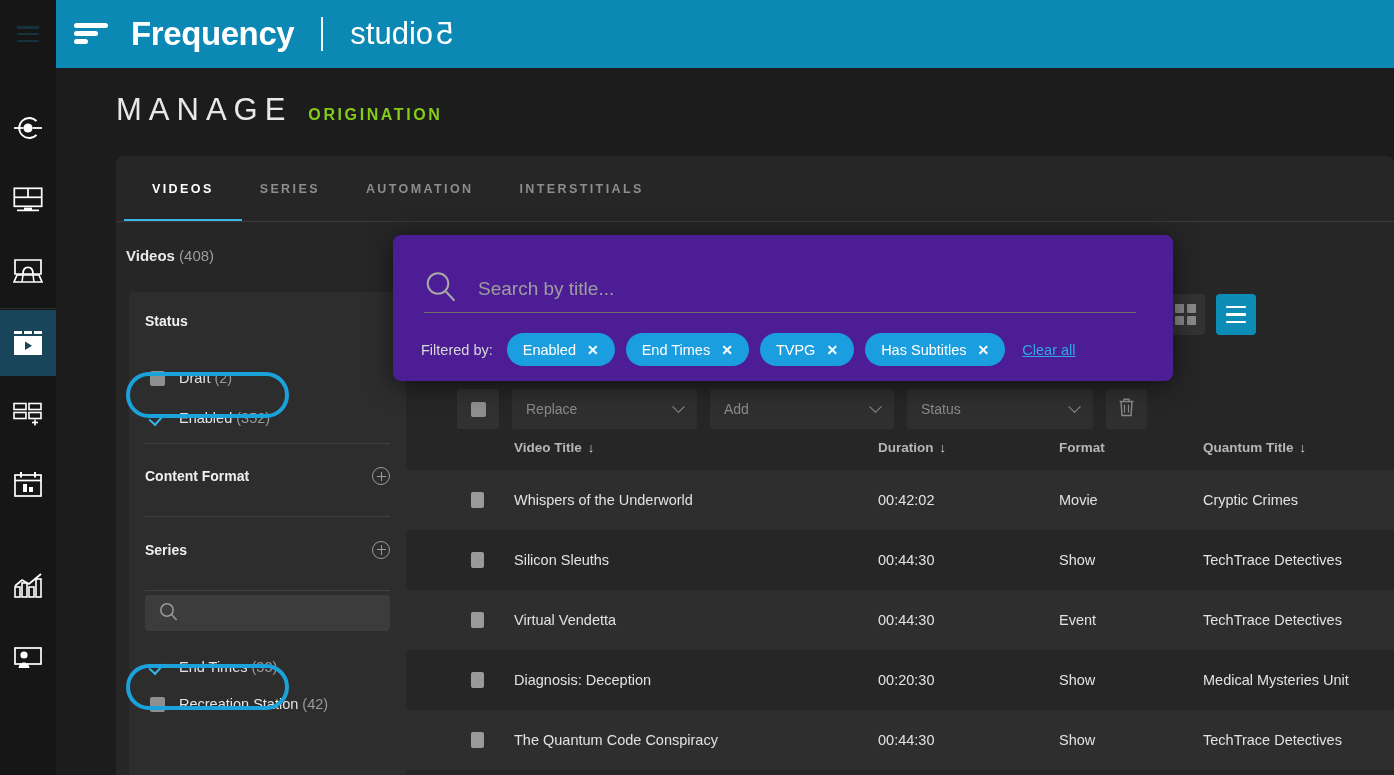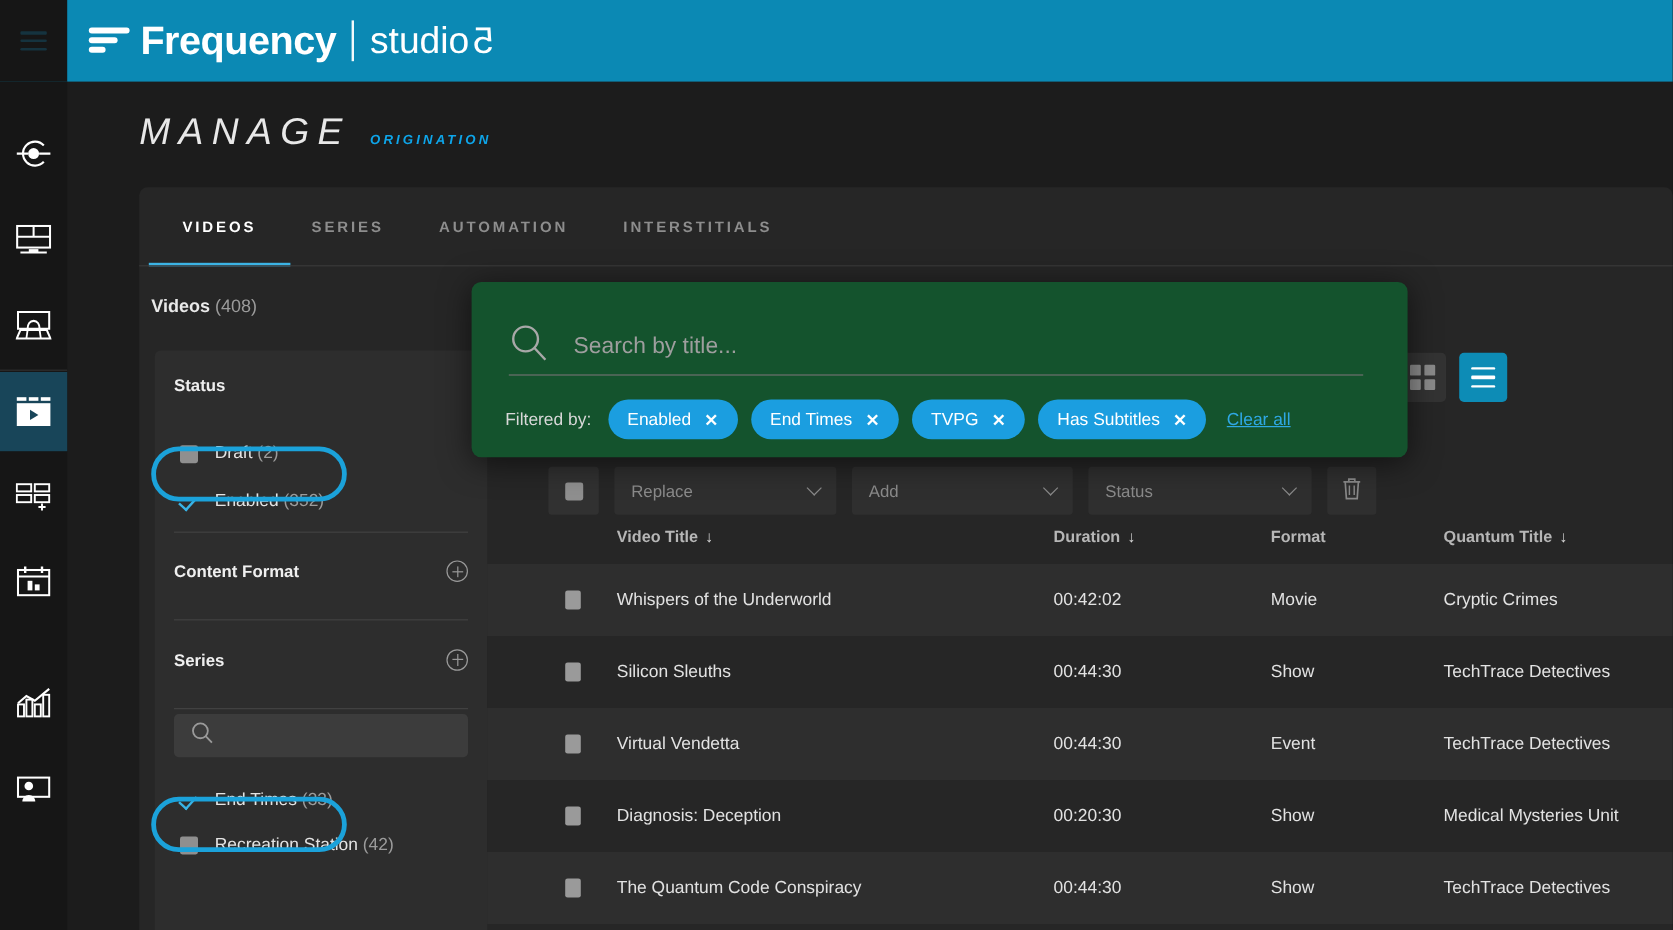--- a/index.html
+++ b/index.html
@@ -21,21 +21,21 @@
     background: #161616;
   }
   .hamburger-top {
     position: absolute; left: 17px; top: 26px; width: 22px; height: 16px;
     display: flex; flex-direction: column; justify-content: space-between;
     cursor: pointer;
   }
   .hamburger-top span { display: block; height: 2.5px; background: #15333f; border-radius: 1px; }
   .brand-logo {
     position: absolute; left: 74px; top: 12px; height: 44px;
-    display: flex; align-items: center; gap: 0px;
+    display: flex; align-items: center; gap: 14px;
   }
   .logo-mark { width: 34px; height: 26px; position: relative; margin-right: 9px; }
   .logo-mark i {
     position: absolute; left: 0; height: 5px; background: #fff; border-radius: 2.5px; display: block;
   }
   .logo-mark i:nth-child(1) { top: 2px;  width: 34px; }
   .logo-mark i:nth-child(2) { top: 10px; width: 24px; }
   .logo-mark i:nth-child(3) { top: 18px; width: 14px; }
   .brand-name {
     font-size: 33px; font-weight: bold; color: #fff; letter-spacing: -0.4px;
@@ -64,27 +64,27 @@
   }
   .rail-item.active { background: #184559; }
   .rail-sep {
     position: absolute; left: 0; width: 56px; height: 1px; background: #2e2e2e;
   }
   .rail-item svg { display: block; }
 
   
   .page-title {
     position: absolute; left: 116px; top: 92px;
-    display: flex; align-items: baseline; gap: 16px; font-style: italic;
+    display: flex; align-items: baseline; gap: 16px;
   }
   .page-title h1 {
     font-size: 31px; font-weight: 300; color: #e8e8e8; letter-spacing: 7px;
   }
   .page-title .sub {
-    font-size: 11px; color: #0ea5e9; letter-spacing: 2.6px; font-weight: 600;
+    font-size: 16px; color: #84cc16; letter-spacing: 2.6px; font-weight: 600;
   }
 
   
   .card {
     position: absolute; left: 116px; top: 156px; width: 1278px; height: 619px;
     background: #262626; border-radius: 7px 7px 0 0;
   }
   .tabs {
     position: absolute; left: 0; top: 0; width: 100%; height: 66px;
     display: flex; align-items: center; padding-left: 36px; gap: 0;
@@ -208,21 +208,21 @@
   .vt.grid { background: #333333; }
   .vt.list { background: #0d8cb6; }
   .grid-ic { display: grid; grid-template-columns: 9px 9px; grid-template-rows: 9px 9px; gap: 3px; }
   .grid-ic i { background: #8a8a8a; display: block; border-radius: 1px; }
   .list-ic { width: 20px; display: flex; flex-direction: column; gap: 5px; }
   .list-ic i { display: block; height: 2.6px; background: #fff; border-radius: 1px; }
 
   
   .overlay {
     position: absolute; left: 393px; top: 235px; width: 780px; height: 146px;
-    background: #14532d; border-radius: 8px;
+    background: #4c1d95; border-radius: 8px;
     box-shadow: 0 4px 26px rgba(0,0,0,.55);
   }
   .ov-search {
     position: absolute; left: 31px; top: 30px; width: 712px; height: 48px;
     display: flex; align-items: center; gap: 20px;
     border-bottom: 1px solid #6f6f6f;
   }
   .ov-input {
     background: transparent; border: 0; outline: none; color: #d8d8d8;
     font-size: 19px; font-family: "Liberation Sans", sans-serif; width: 640px;

